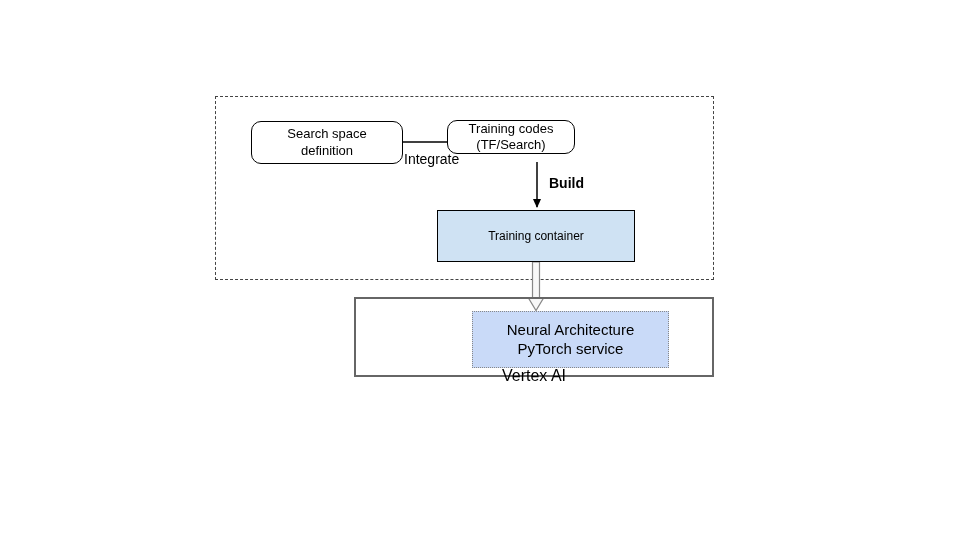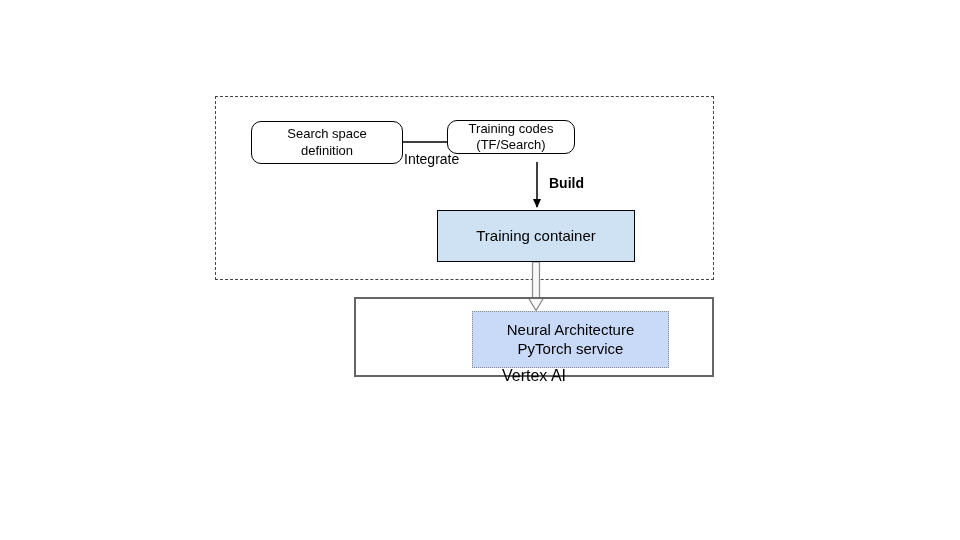--- a/index.html
+++ b/index.html
@@ -60,21 +60,21 @@
     width: 128px;
     height: 34px;
   }
   .training-container-box {
     left: 437px;
     top: 210px;
     width: 198px;
     height: 52px;
     background: var(--training-container-fill, #cfe2f3);
     border: 1px solid #000000;
-    font-size: 15px;
+    font-size: 12px;
   }
   .vertex-region {
     position: absolute;
     left: 354px;
     top: 297px;
     width: 360px;
     height: 80px;
     border: 2px solid var(--vertex-border, #666666);
     box-sizing: border-box;
   }

